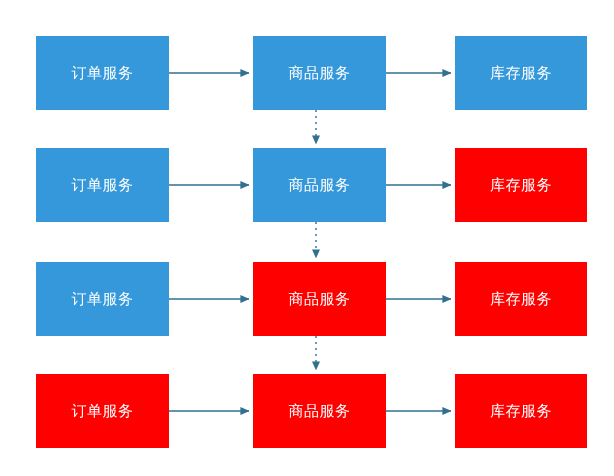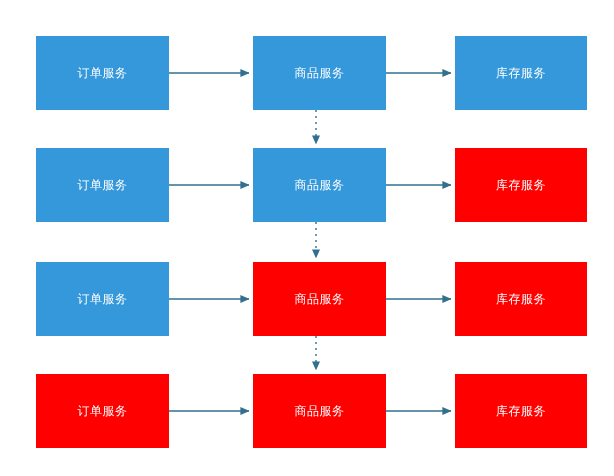--- a/index.html
+++ b/index.html
@@ -28,21 +28,21 @@
     height: 476px;
     pointer-events: none;
   }
   .node-box {
     position: absolute;
     box-sizing: border-box;
     display: flex;
     align-items: center;
     justify-content: center;
     color: #ffffff;
-    font-size: 12px;
+    font-size: 15px;
     line-height: 1;
     letter-spacing: 0.5px;
     font-weight: 400;
     user-select: none;
   }
   .node-label {
     display: block;
     text-align: center;
     white-space: nowrap;
   }

